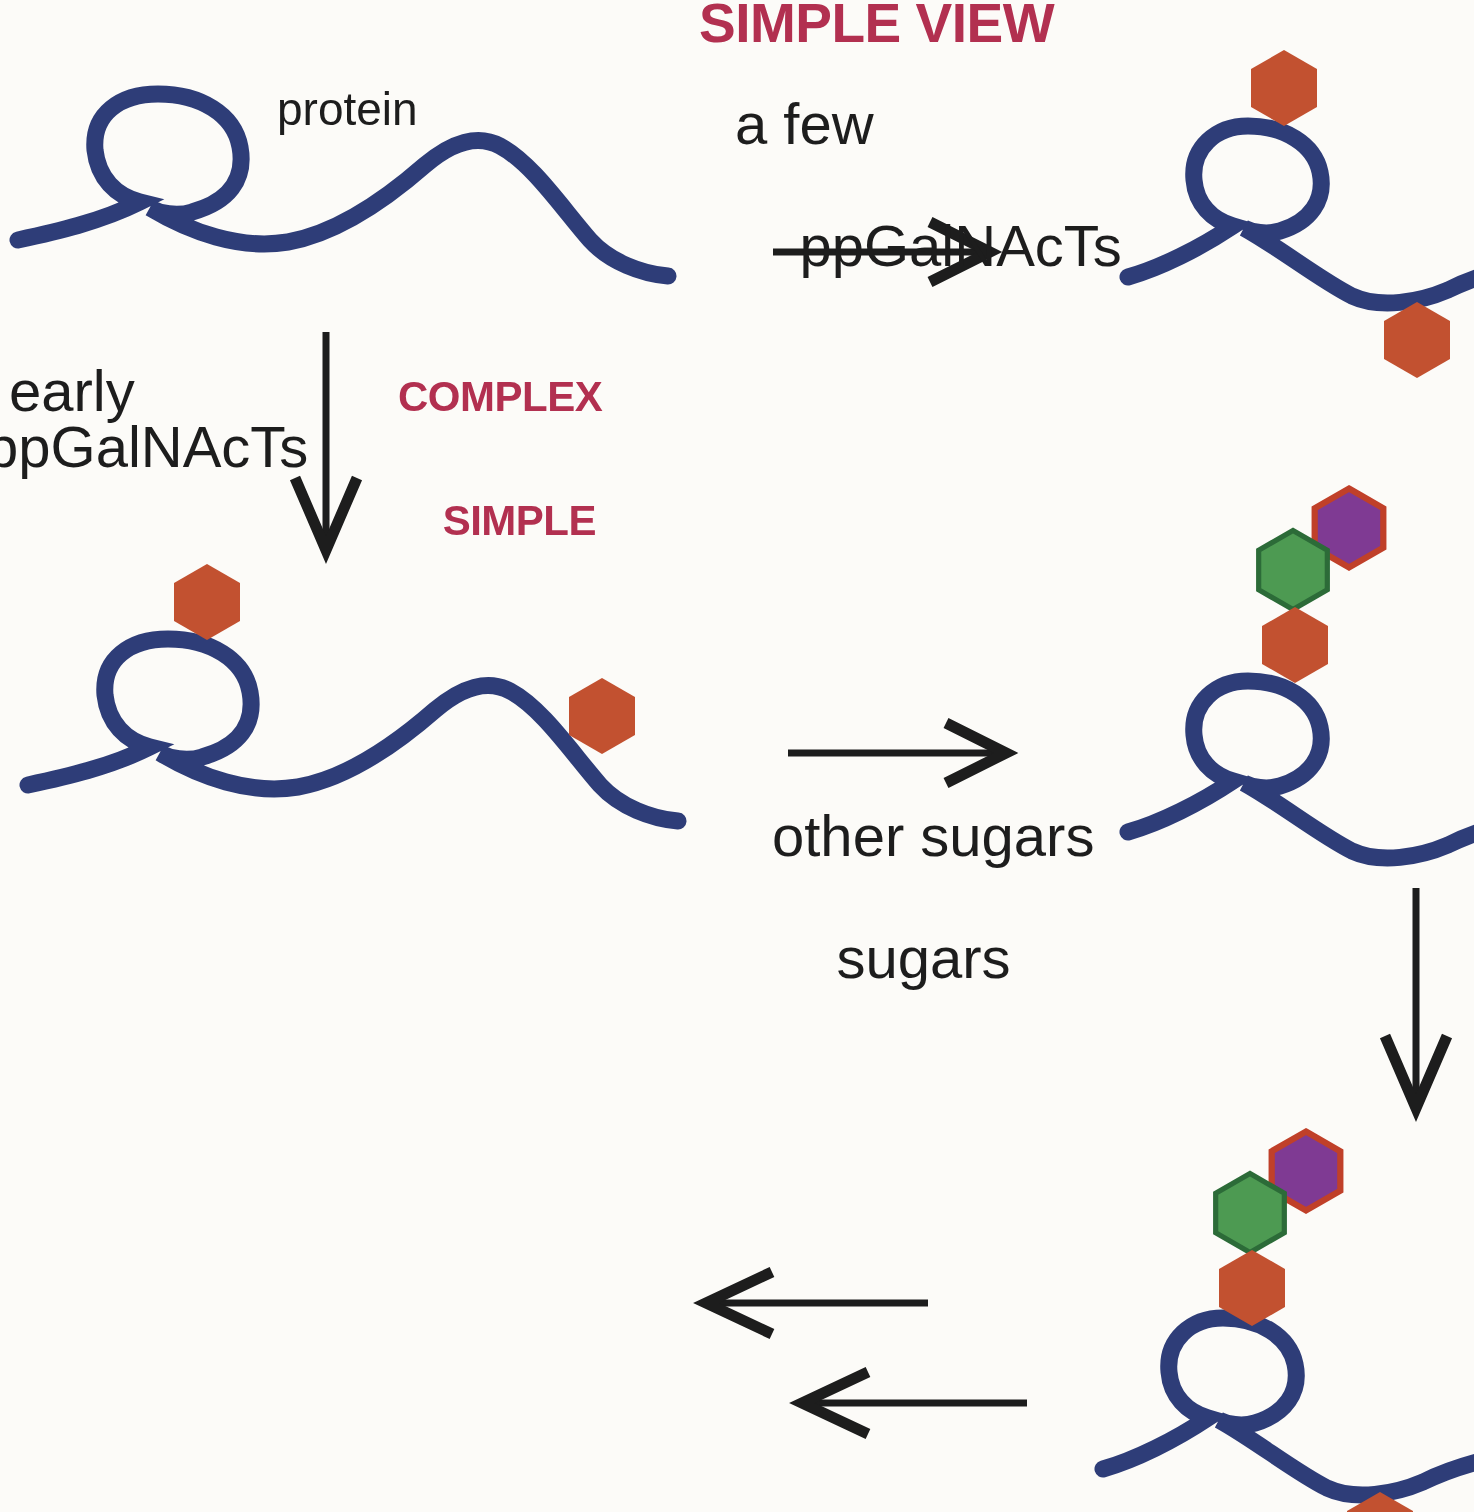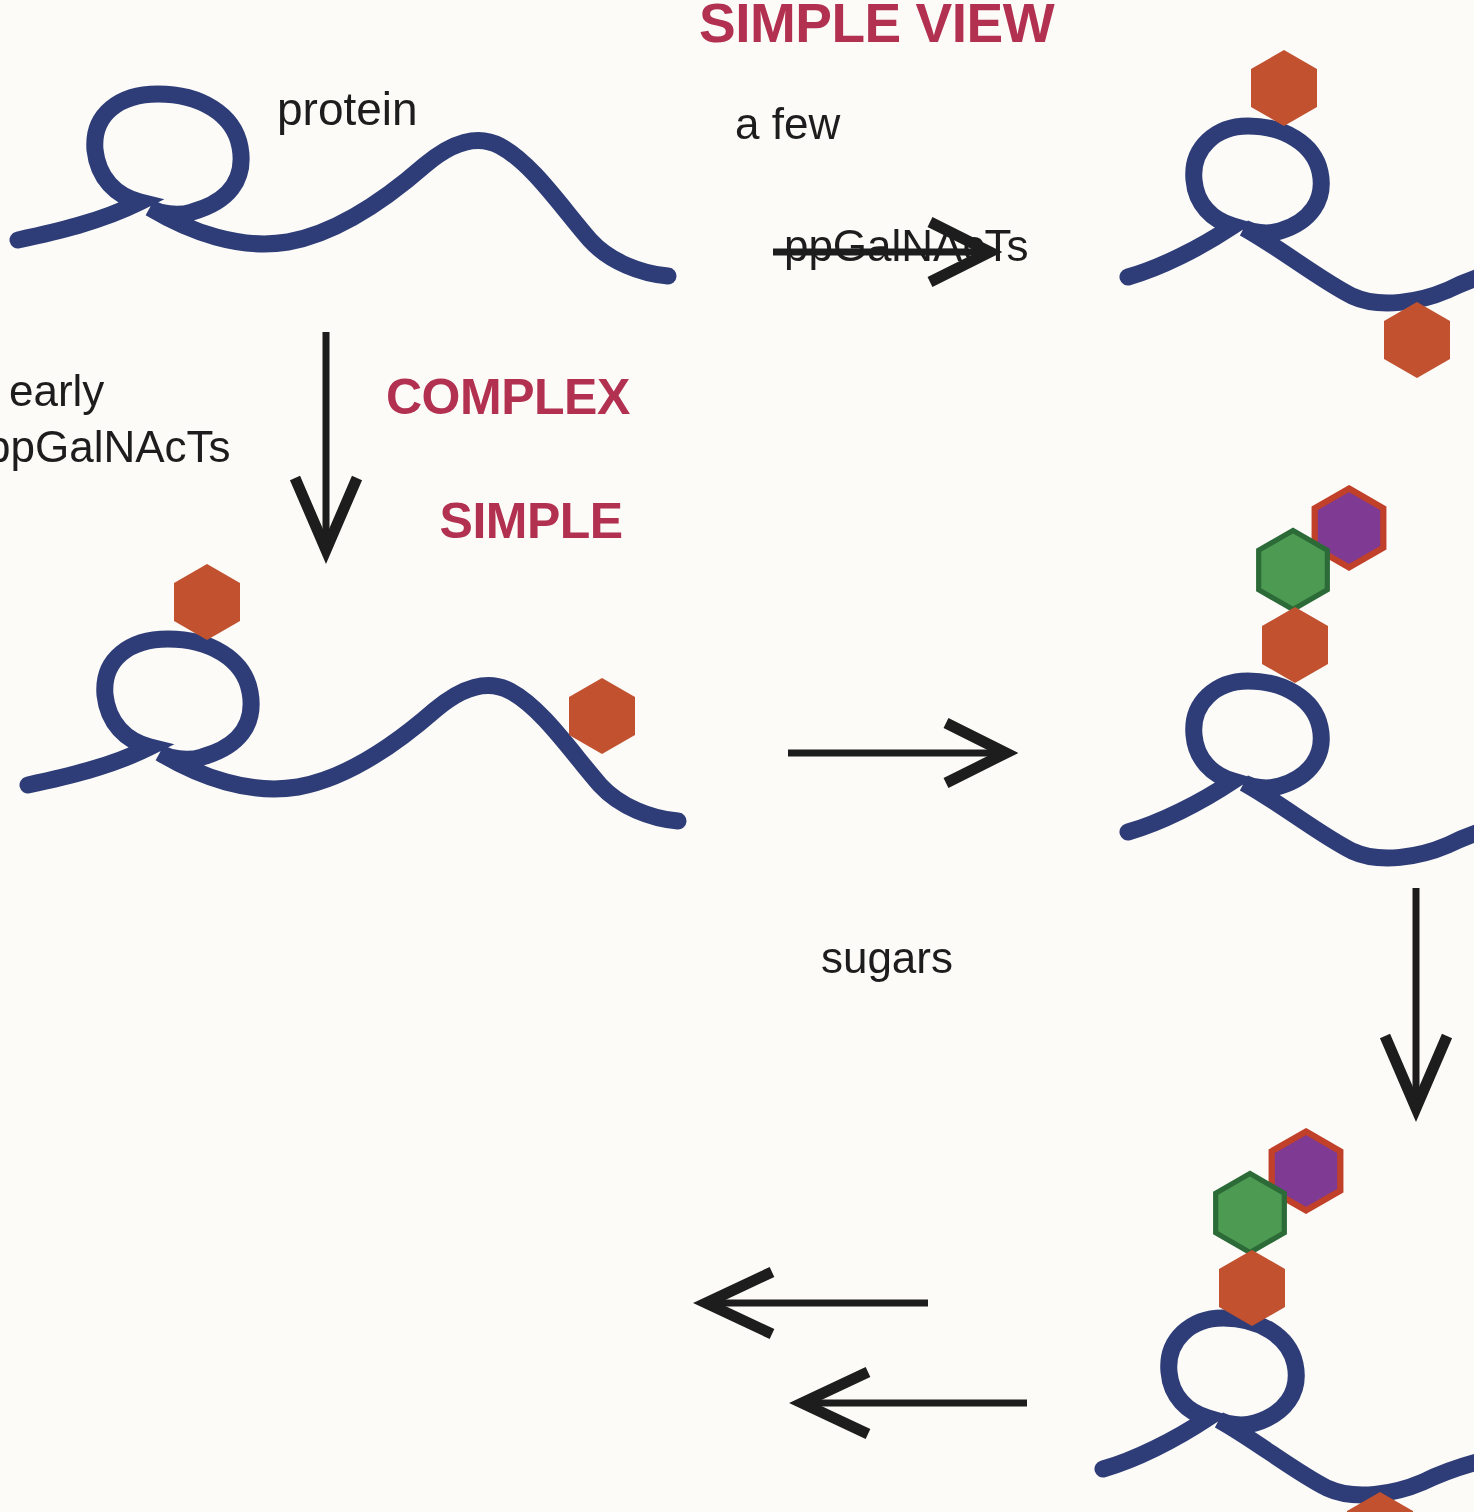--- a/index.html
+++ b/index.html
@@ -32,38 +32,38 @@
     stroke-miterlimit:5;
   }
   .hex-orange{fill:var(--galnac-orange);stroke:none;}
   .hex-green{fill:var(--sugar-green-fill);stroke:var(--sugar-green-border);stroke-width:5;}
   .hex-purple{fill:var(--sugar-purple-fill);stroke:var(--sugar-purple-border);stroke-width:6;}
   .arrow-shaft{fill:none;stroke:var(--ink);stroke-width:7;stroke-linecap:butt;}
   .arrow-head{fill:none;stroke:var(--ink);stroke-width:11;stroke-linejoin:miter;stroke-linecap:butt;}
   .lbl{
     position:absolute;
     color:var(--ink);
-    font-size:44px;
+    font-size:58px;
     line-height:61px;
     white-space:pre;
     letter-spacing:0px;
   }
   .lbl-protein{left:277px;top:86px;font-size:46px;line-height:46px;text-align:center;}
   .lbl-simple-title{
     left:699px;top:-4px;
     color:var(--title-crimson);
     font-weight:bold;font-size:55px;line-height:55px;letter-spacing:-0.5px;
   }
   .lbl-afew{left:735px;top:93px;}
   .lbl-early-1{left:9px;top:360px;}
   .lbl-early-2{left:-14px;top:416px;}
   .lbl-complex-title{
-    left:386px;top:366px;
+    left:398px;top:366px;
     color:var(--title-crimson);
-    font-weight:bold;font-size:50px;line-height:62px;letter-spacing:-0.5px;
+    font-weight:bold;font-size:42px;line-height:62px;letter-spacing:-0.5px;
   }
   .lbl-other{left:772px;top:805px;}
   .lbl-completed{left:114px;top:1306px;font-size:52px;line-height:64px;}
 </style>
 </head>
 <body>
 
 <div class="canvas">
 
   <svg class="art" viewBox="0 0 1474 1512">
@@ -179,20 +179,20 @@
     <span>ppGalNAcTs</span>
   </div>
 
   <div class="lbl lbl-early-1">early</div>
   <div class="lbl lbl-early-2">ppGalNAcTs</div>
 
   <div class="lbl lbl-complex-title"><span>COMPLEX</span><br>
     <span>SIMPLE</span>
   </div>
 
-  <div class="lbl lbl-other"><br>
+  <div class="lbl lbl-other"><span>other sugars</span><br>
     <span>sugars</span>
   </div>
 
   <div class="lbl lbl-completed"><br>
   </div>
 
 </div>
 
 </body></html>

